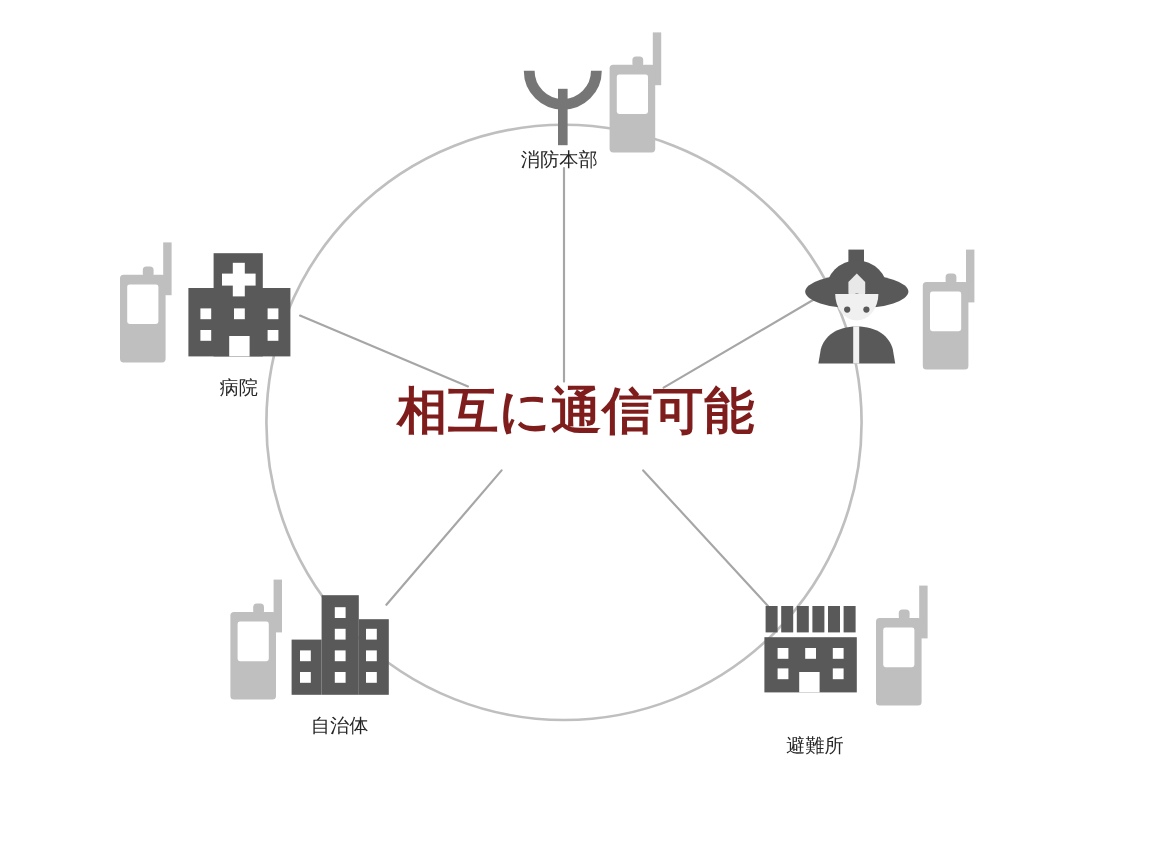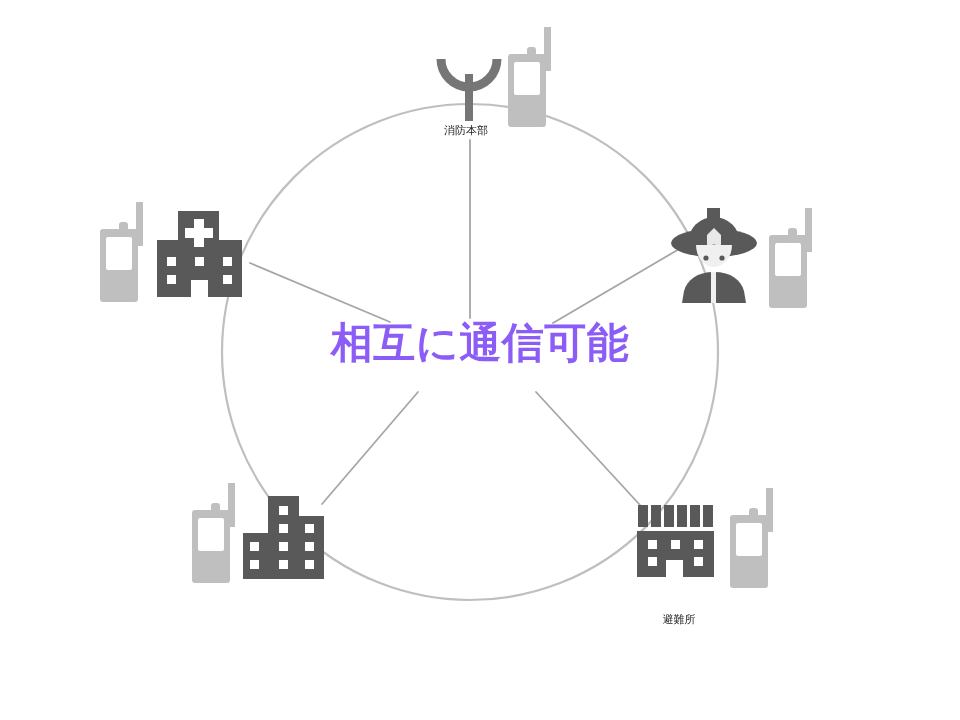--- a/index.html
+++ b/index.html
@@ -27,31 +27,31 @@
     height: 720px;
   }
   .center-label {
     position: absolute;
     left: 0;
     top: 320px;
     width: 960px;
     text-align: center;
     font-size: 42px;
     font-weight: bold;
-    color: #8b5cf6;
+    color: #7f1d1d;
     letter-spacing: 0.5px;
     line-height: 1.1;
     white-space: nowrap;
     z-index: 5;
   }
   .node-label {
     position: absolute;
     width: 200px;
     text-align: center;
-    font-size: 11px;
+    font-size: 16px;
     color: #262626;
     white-space: nowrap;
   }
 </style>
 </head>
 <body>
 
 <div id="diagram-root">
 
   <svg id="network-svg" viewBox="0 0 960 720">
@@ -195,15 +195,17 @@
     </g>
   </svg>
 
   <div class="center-label">相互に通信可能</div>
 
   <div class="node-label" style="left:366px; top:123px;">消防本部</div>
 
 
   <div class="node-label" style="left:579px; top:592px;margin-top:20px;">避難所</div>
 
-
+  <div class="node-label" style="left:183px; top:595px;">自治体</div>
+
+  <div class="node-label" style="left:99px; top:313px;">病院</div>
 
 </div>
 
 </body></html>

